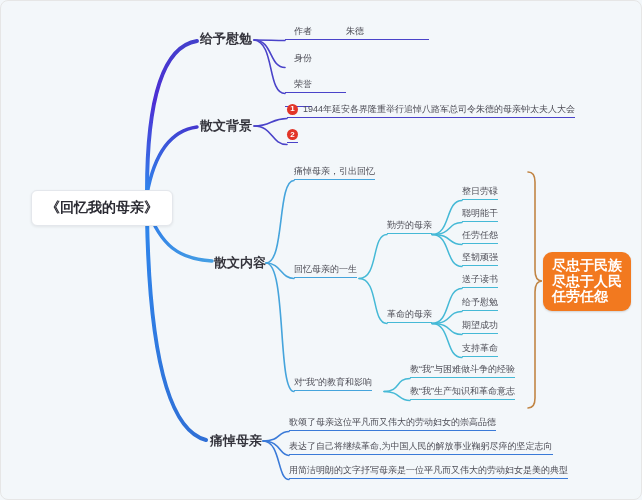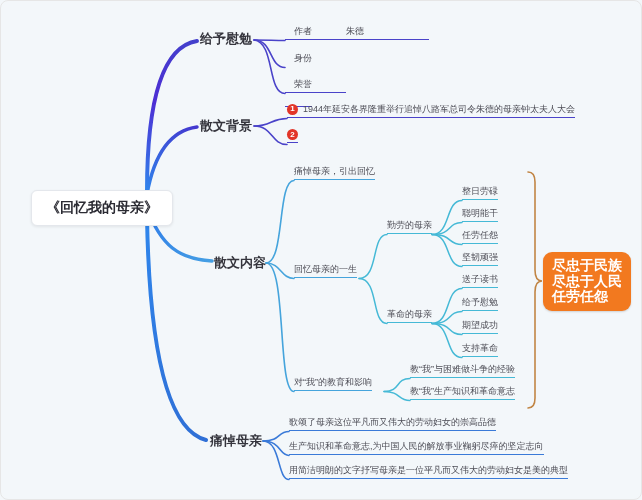--- a/index.html
+++ b/index.html
@@ -158,14 +158,14 @@
 <div class="node leaf u-cyan" style="left:409px;top:362px;">教“我”与困难做斗争的经验</div>
 <div class="node leaf u-cyan" style="left:409px;top:384px;">教“我”生产知识和革命意志</div>
 
 <div class="node sumbox">
   <div>尽忠于民族</div>
   <div>尽忠于人民</div>
   <div>任劳任怨</div>
 </div>
 
 <div class="node leaf u-blue" style="left:288px;top:415px;">歌颂了母亲这位平凡而又伟大的劳动妇女的崇高品德</div>
-<div class="node leaf u-blue" style="left:288px;top:439px;">生产知识和革命意志,为中国人民的解放事业鞠躬尽瘁的坚定志向</div>
+<div class="node leaf u-blue" style="left:288px;top:439px;">表达了自己将继续革命,为中国人民的解放事业鞠躬尽瘁的坚定志向</div>
 <div class="node leaf u-blue" style="left:288px;top:463px;">用简洁明朗的文字抒写母亲是一位平凡而又伟大的劳动妇女是美的典型</div>
 
 </body></html>

